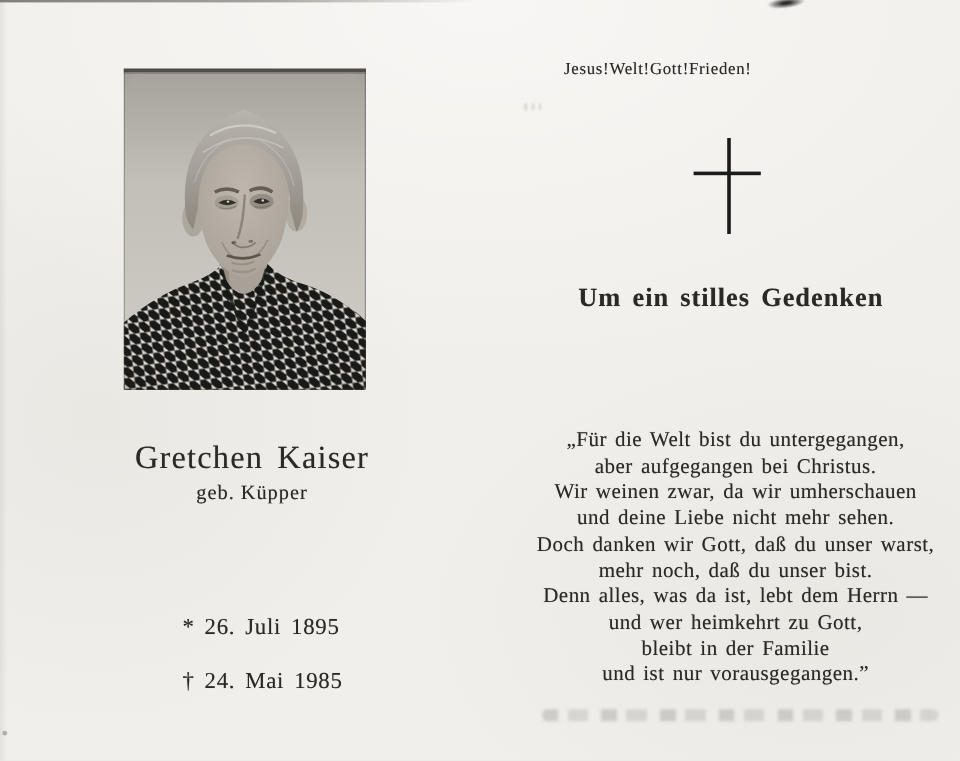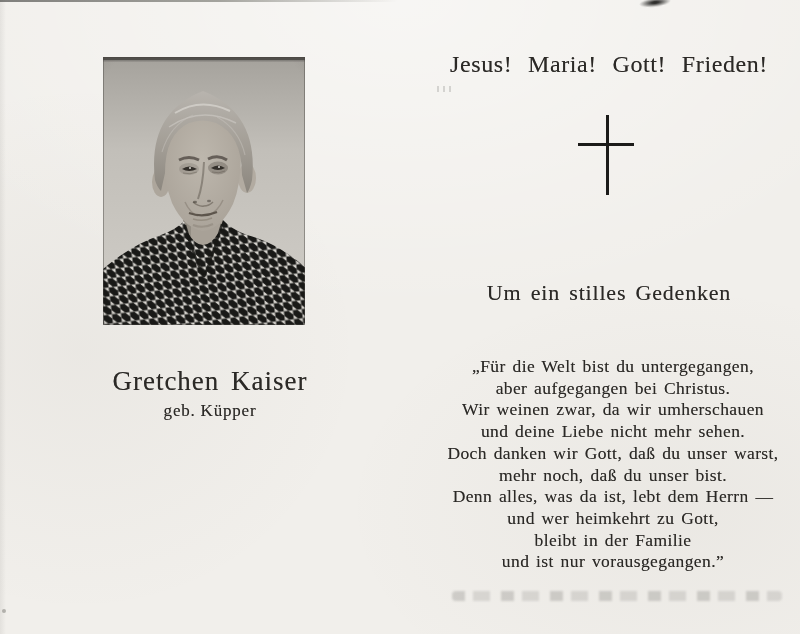--- a/index.html
+++ b/index.html
@@ -43,29 +43,29 @@
 
   .name { left:10px; top:366px; width:400px; text-align:center;
     font-size:27px; letter-spacing:1px; word-spacing:4px; }
   .maiden { left:10px; top:401px; width:400px; text-align:center;
     font-size:17px; letter-spacing:0.8px; }
   .dates { left:152px; top:512px; font-size:19px; letter-spacing:0.6px; word-spacing:3px; }
   .dates .date-line { display:block; }
   .dates .date-line + .date-line { margin-top:23px; }
 
   
-  .invocation { left:450px; top:51px; width:318px; display:flex;
-    justify-content:space-between; font-size:24px; letter-spacing:0.6px; }
+  .invocation { left:470px; top:51px; width:318px; display:flex;
+    font-size:14px; letter-spacing:0.6px; }
   .cross { left:560px; top:110px; width:95px; height:92px; }
   .cross .v { position:absolute; left:46px; top:5px; width:2.5px; height:80px; background:#1b1b19; }
   .cross .h { position:absolute; left:18px; top:33px; width:56px; height:2.5px; background:#1b1b19; }
 
   .gedenken { left:420px; top:234px; width:378px; text-align:center; }
-  .gedenken .heading { font-size:22px; font-weight:normal; letter-spacing:0.8px;
-    word-spacing:3px; line-height:28px;margin-top:45px; }
+  .gedenken .heading { font-size:22px; font-weight:bold; letter-spacing:0.8px;
+    word-spacing:3px; line-height:28px; }
   .gedenken .ded { font-size:17px; line-height:25px; letter-spacing:0.5px; word-spacing:2px; }
   .gedenken .ded:first-of-type { margin-top:7px; }
 
   .poem { left:423px; top:356px; width:380px; text-align:center;
     font-size:17.5px; line-height:21.7px; letter-spacing:0.4px; word-spacing:2px; }
   .poem .poem-line { display:block; }
 </style>
 </head>
 <body>
 
@@ -155,24 +155,28 @@
       <rect width="202" height="268" fill="url(#vig)"></rect>
       <rect width="202" height="3" fill="#504e4a"></rect>
       <rect y="3" width="202" height="1.5" fill="rgba(80,78,74,0.4)"></rect>
       <rect x="0.5" y="0.5" width="201" height="267" fill="none" stroke="rgba(70,68,64,0.45)"></rect>
     </svg>
   </div>
 
   <div class="abs maiden">geb. Küpper</div>
   <div class="abs name">Gretchen Kaiser</div>
 
+  <div class="abs dates">
+    <span class="date-line">* 26. Juli 1895</span>
+    <span class="date-line">† 24. Mai 1985</span>
+  </div>
 
   <div class="abs invocation">
     <span>Jesus!</span>
-    <span>Maria!</span>
+    <span>Welt!</span>
     <span>Gott!</span>
     <span>Frieden!</span>
   </div>
 
   <div class="abs cross">
     <div class="v"></div>
     <div class="h"></div>
   </div>
 
   <div class="abs gedenken">

